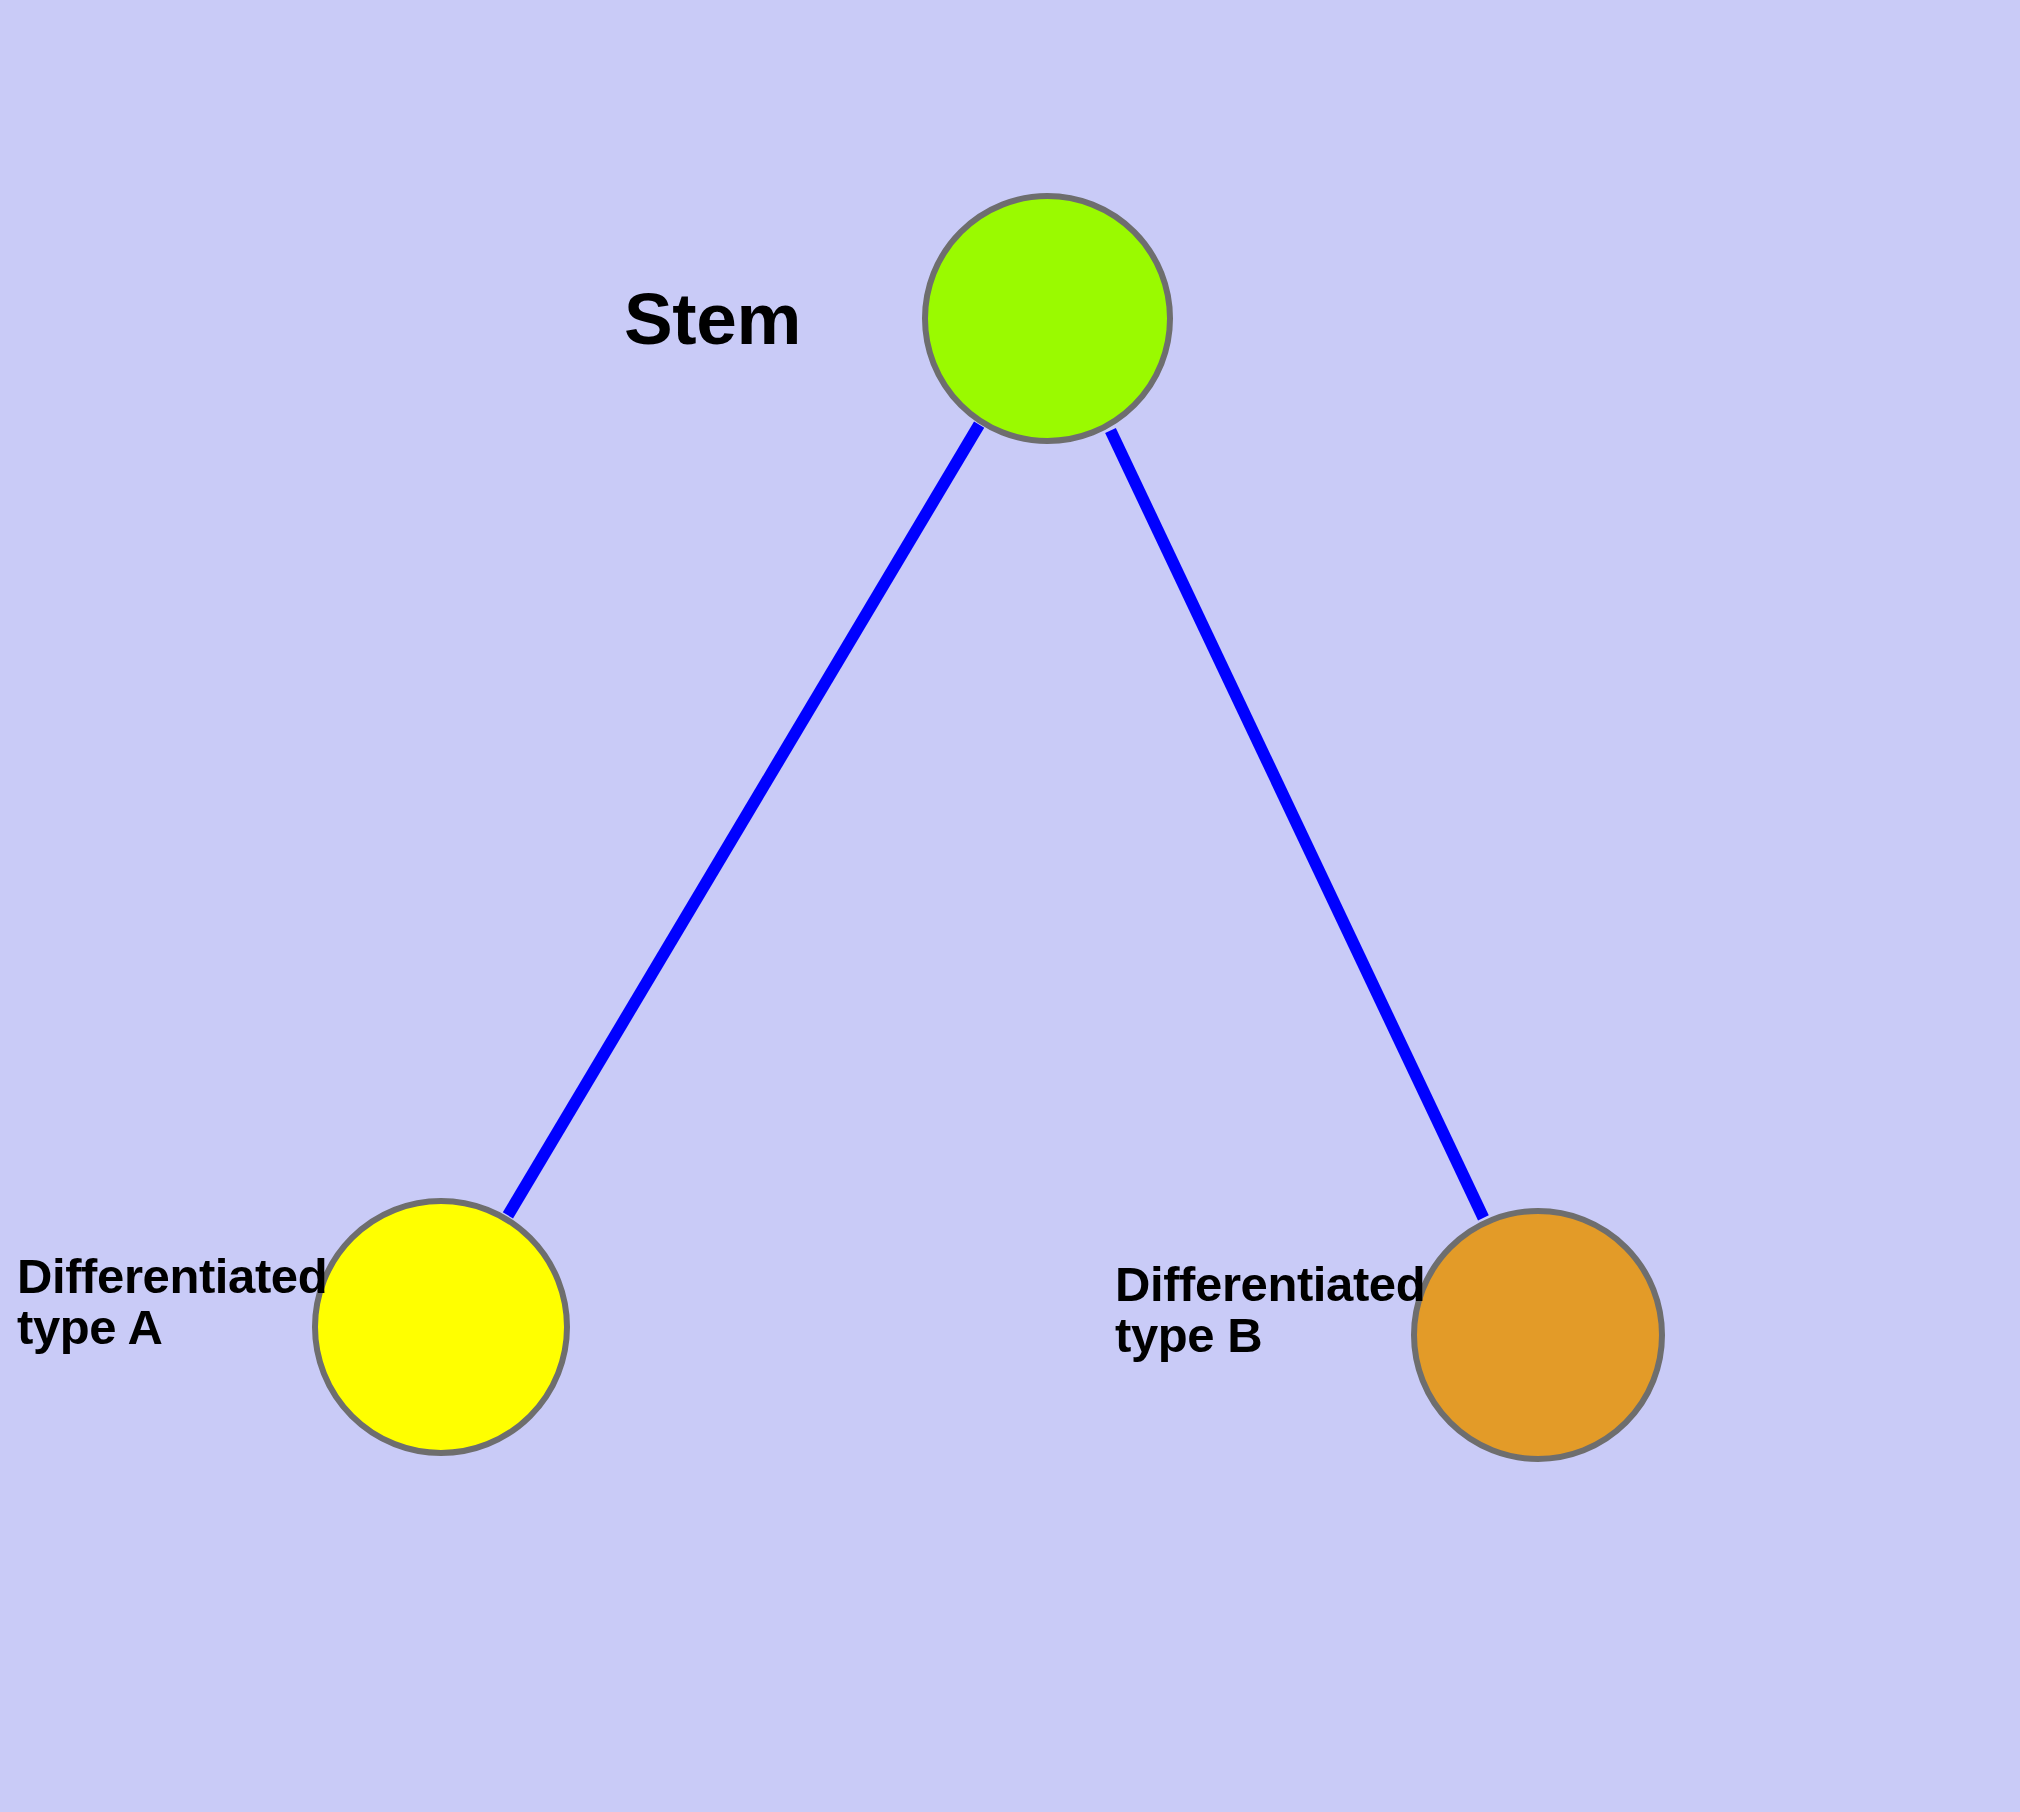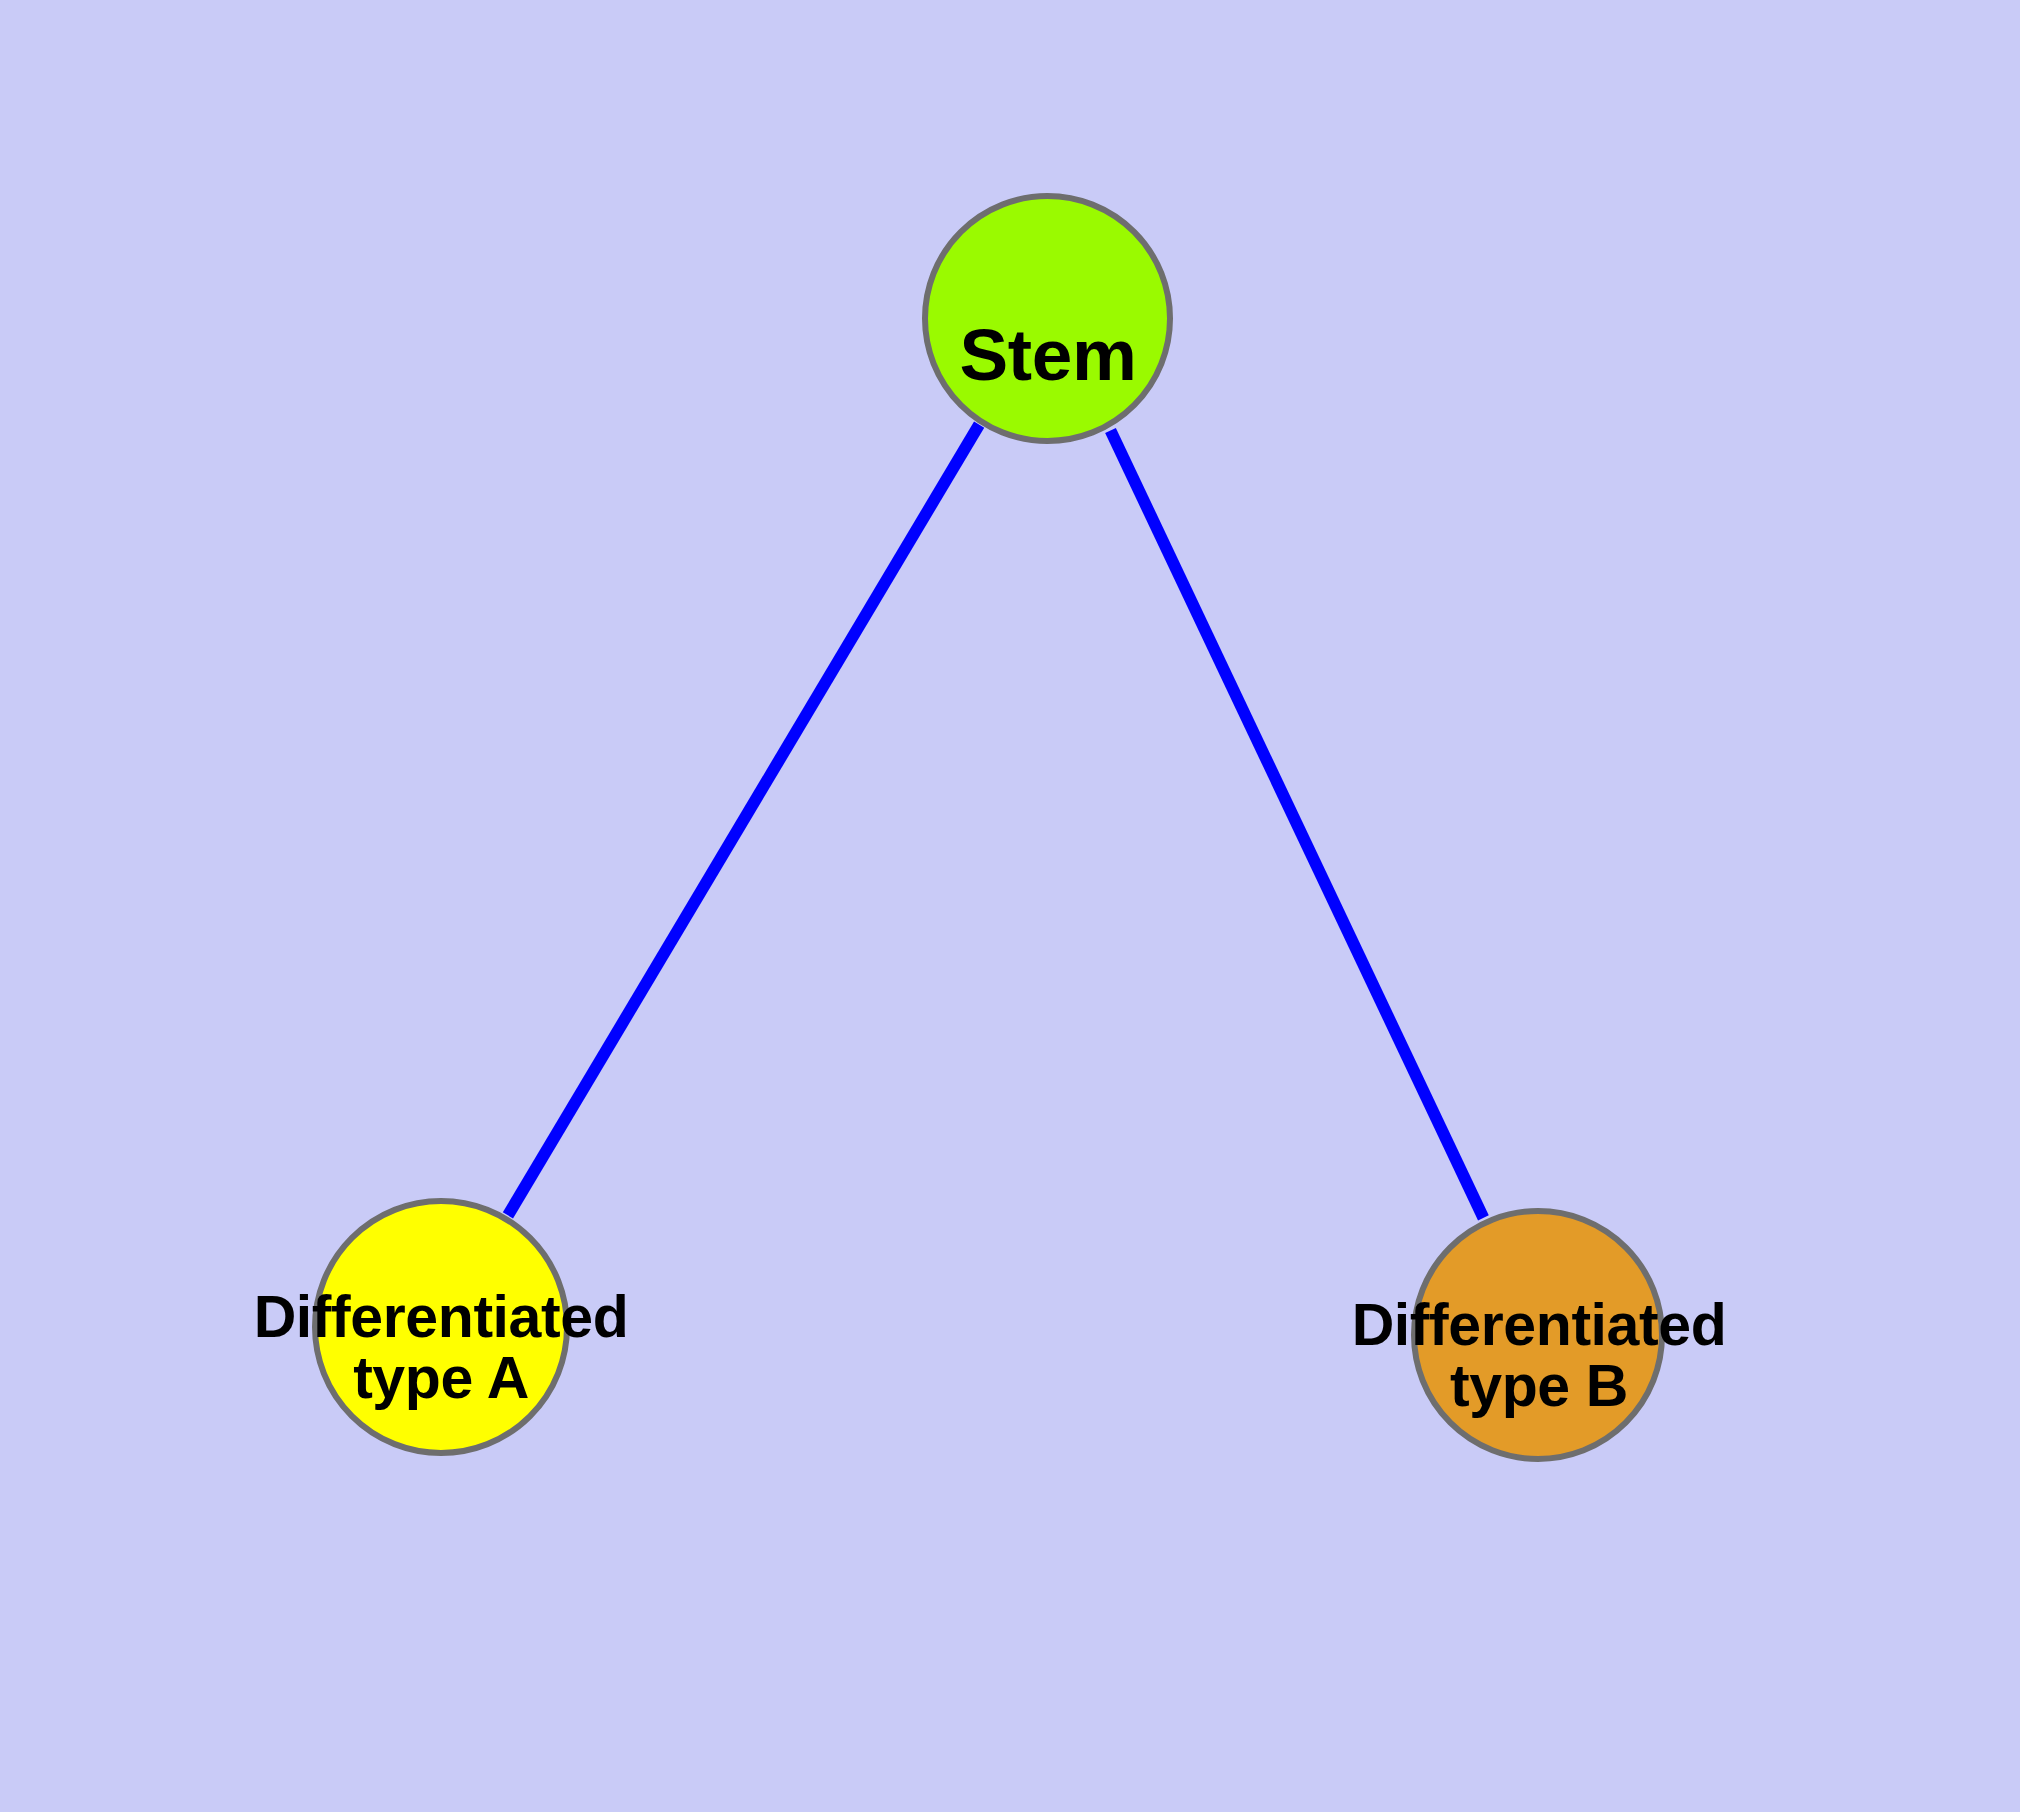--- a/index.html
+++ b/index.html
@@ -37,32 +37,30 @@
   .node {
     position: absolute;
     border-radius: 50%;
     box-sizing: border-box;
     border: 6px solid #6e6e6e;
   }
   .node-label {
     position: absolute;
     color: #000000;
     font-weight: bold;
-    text-align: center;
     white-space: pre;
     line-height: 1.04;
     letter-spacing: -0.4px;
     pointer-events: none;
-    margin-top: 36px;
   }
   .label-stem {
     font-size: 73px;
   }
   .label-leaf {
-    font-size: 59px;
+    font-size: 49px;
   }
 </style>
 </head>
 <body style="background: rgb(201, 203, 247); width: 2021px; height: 1812px;">
 
 <div id="graph-canvas" style="width: 2021px; height: 1812px; background: rgb(201, 203, 247);">
 
   <svg id="edge-layer" viewBox="0 0 2384 2138" width="2021" height="1812" xmlns="http://www.w3.org/2000/svg">
     <line stroke-linecap="butt" x1="1155" y1="501" x2="599" y2="1434" stroke="#0000ff" stroke-width="14"></line>
     <line stroke-linecap="butt" x1="1310" y1="508" x2="1750" y2="1437" stroke="#0000ff" stroke-width="14"></line>

